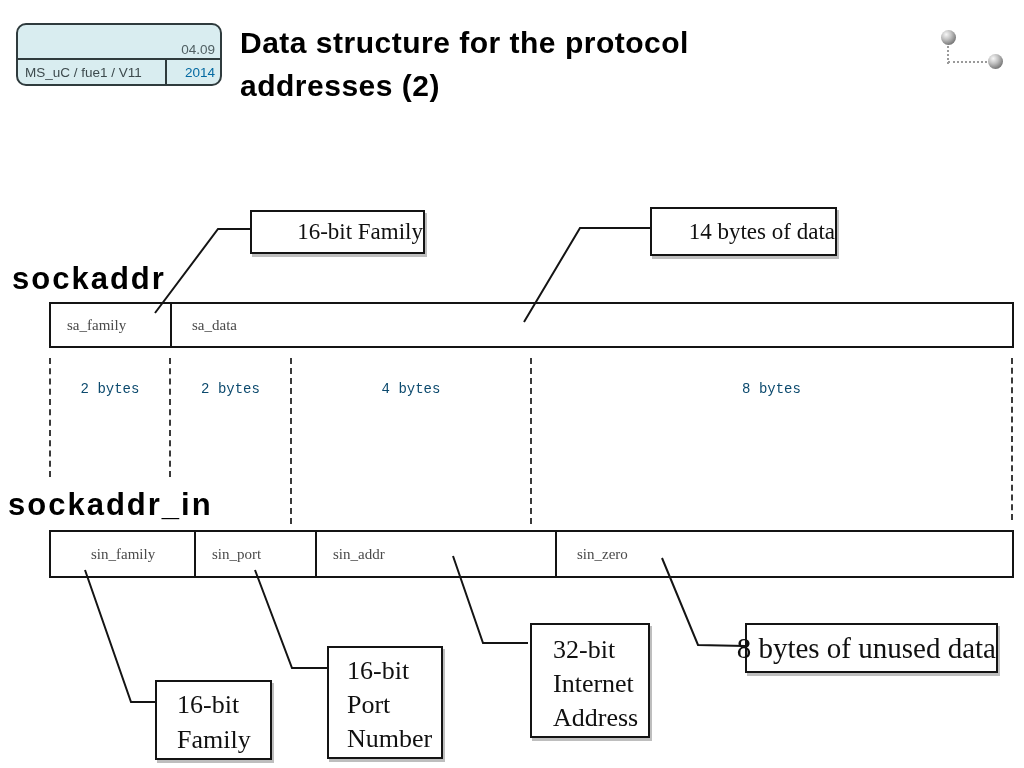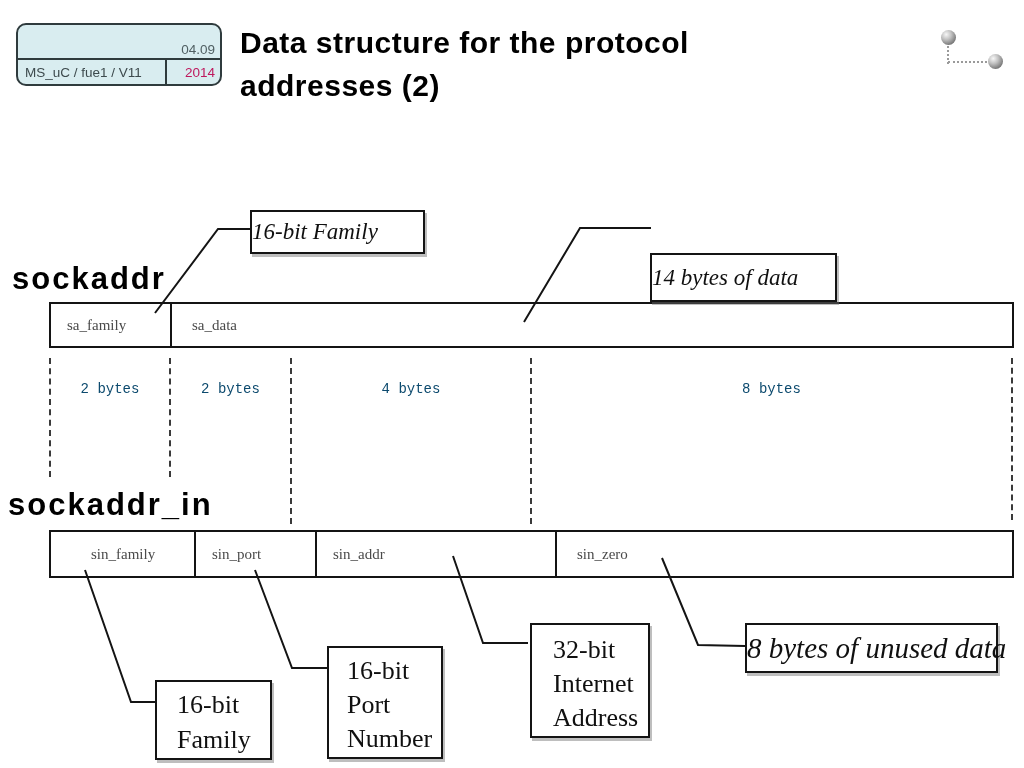--- a/index.html
+++ b/index.html
@@ -11,21 +11,21 @@
   
   .stamp{
     position:absolute;left:16px;top:23px;width:206px;height:63px;
     background:#d9edf0;border:2px solid #2f3b3d;border-radius:10px;
     box-sizing:border-box;font-size:13.5px;color:#3d4a4d;
   }
   .stamp-top{position:absolute;top:0;left:0;right:0;height:33px;border-bottom:2px solid #2f3b3d;}
   .stamp-date-top{position:absolute;right:5px;bottom:1px;color:#516063;}
   .stamp-vdiv{position:absolute;left:147px;top:35px;bottom:0;width:2px;background:#2f3b3d;}
   .stamp-course{position:absolute;left:7px;top:40px;}
-  .stamp-year{position:absolute;right:5px;top:40px;color:#be185d;}
+  .stamp-year{position:absolute;right:5px;top:40px;color:#0369a1;}
 
   
   .title{
     position:absolute;left:240px;top:21px;width:620px;
     font-size:30px;font-weight:bold;color:#000;line-height:43px;letter-spacing:.5px;
   }
 
   
   .sphere{position:absolute;width:15px;height:15px;border-radius:50%;
     background:radial-gradient(circle at 35% 30%, #f7f7f7 0%, #c2c2c2 35%, #777 75%, #575757 100%);}
@@ -49,21 +49,21 @@
   .dash{position:absolute;width:0;border-left:2px dashed #3a3a3a;top:358px;}
   .byte-label{position:absolute;top:381px;font-family:"Liberation Mono","DejaVu Sans Mono",monospace;
         font-size:14px;color:#0c4a6e;text-align:center;}
 
   
   .callout{
     position:absolute;background:#fff;border:2px solid #141414;box-sizing:border-box;
     font-family:"Liberation Serif","DejaVu Serif",serif;color:#101010;
     box-shadow:2px 3px 0 rgba(110,110,110,.45);
   }
-  .callout.center{display:flex;align-items:center;justify-content:flex-start;font-style:italic;}
+  .callout.center{display:flex;align-items:center;justify-content:flex-end;}
   .cl-line{white-space:nowrap;}
 
   
   .lines{position:absolute;left:0;top:0;width:1024px;height:768px;pointer-events:none;}
   .lines polyline{fill:none;stroke:#141414;stroke-width:2;}
 </style>
 </head>
 <body>
 
 <div id="slide">
@@ -121,21 +121,21 @@
     </div>
     <div class="cell last">
       <span>sin_zero</span>
     </div>
   </div>
 
   <div class="callout center" style="left:250px;top:210px;width:175px;height:44px;font-size:23px;">
     <span class="cl-line">16-bit Family</span>
   </div>
 
-  <div class="callout center" style="left:650px;top:207px;width:187px;height:49px;font-size:23px;margin-top:46px;">
+  <div class="callout center" style="left:650px;top:207px;width:187px;height:49px;font-size:23px;">
     <span class="cl-line">14 bytes of data</span>
   </div>
 
   <div class="callout" style="left:155px;top:680px;width:117px;height:80px;font-size:26px;line-height:35px;padding:5px 0 0 20px;">
     <div class="cl-line">16-bit</div>
     <div class="cl-line">Family</div>
   </div>
 
   <div class="callout" style="left:327px;top:646px;width:116px;height:113px;font-size:26px;line-height:34px;padding:6px 0 0 18px;">
     <div class="cl-line">16-bit</div>

